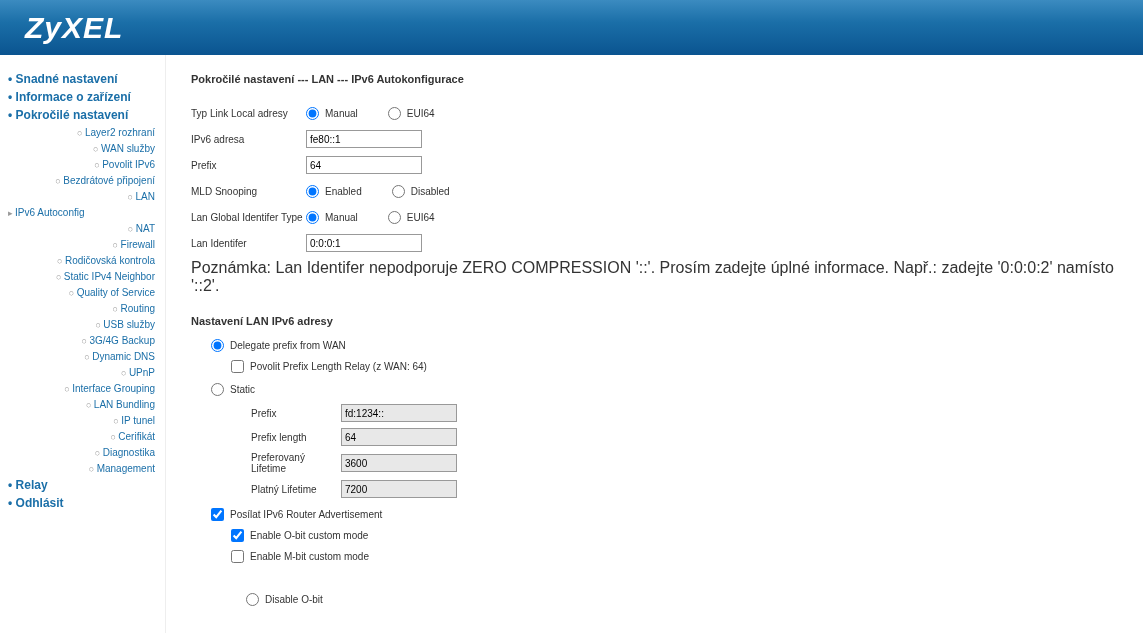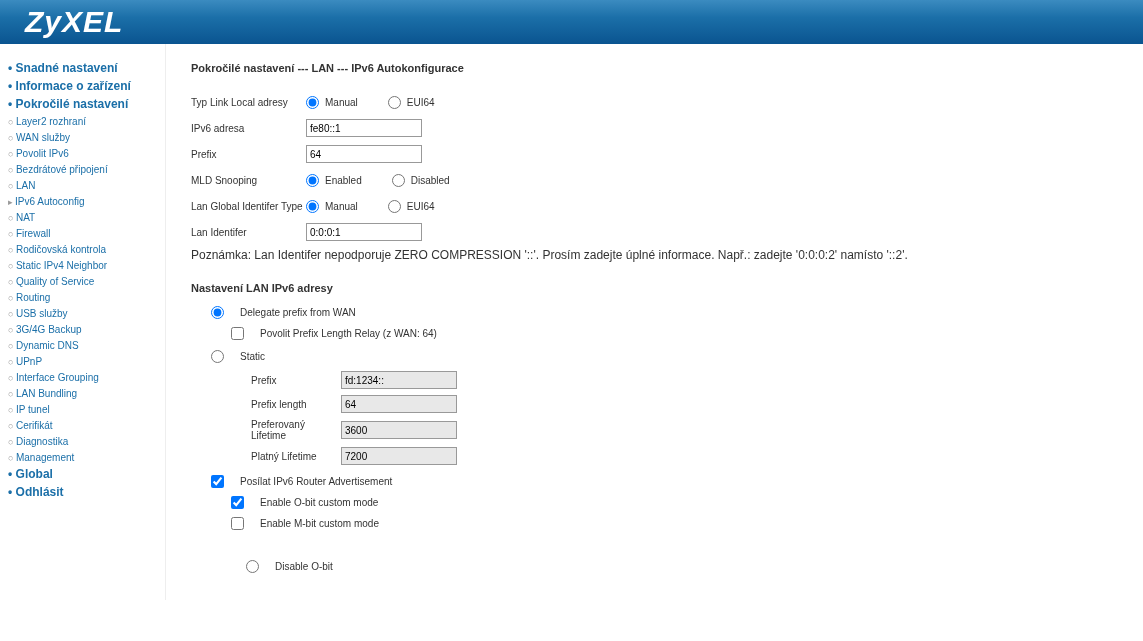--- a/index.html
+++ b/index.html
@@ -1,18 +1,18 @@
 <!DOCTYPE html>
 <html><head>
 <meta charset="utf-8">
 <style>
 * { box-sizing: border-box; margin: 0; padding: 0; }
 body { font-family: Verdana, Arial, sans-serif; font-size: 11px; background: #fff; }
 .header {
-  height: 44px;
+  height: 55px;
   background: linear-gradient(to bottom, #3b8bc0 0%, #1b6fa8 40%, #0a5490 100%);
   padding-left: 25px;
   display: flex;
   align-items: center;
 }
 .logo {
   font-family: Arial, sans-serif;
   font-size: 30px;
   font-weight: bold;
   font-style: italic;
@@ -23,21 +23,21 @@
 .sidebar {
   width: 165px;
   padding: 15px 10px 10px 8px;
   flex-shrink: 0;
 }
 .sidebar ul { list-style: none; }
 .sidebar li { padding: 2px 0; }
 .sidebar a { text-decoration: none; cursor: pointer; }
 .nav-top > a { color: #1b6fa8; font-weight: bold; font-size: 12px; }
 .nav-top > a::before { content: "• "; color: #1b6fa8; }
-.nav-sub { padding-left: 12px; }
+.nav-sub { padding-left: 12px; text-align: right; }
 .nav-sub > a { color: #1b6fa8; font-size: 10px; }
 .nav-sub > a::before { content: "○ "; color: #999; font-size: 9px; }
 .nav-sub-sub { padding-left: 24px; }
 .nav-sub-sub > a { color: #1b6fa8; font-size: 10px; text-align: right; }
 .nav-sub-sub > a::before { content: "▸ "; color: #999; font-size: 9px; }
 .main {
   flex: 1;
   padding: 18px 25px;
   font-size: 11px;
   color: #333;
@@ -53,27 +53,27 @@
 .radio-group { display: flex; align-items: center; gap: 6px; }
 .radio-group label { font-size: 10px; }
 input[type="text"] {
   font-size: 10px;
   padding: 1px 3px;
   border: 1px solid #999;
   height: 18px;
   width: 116px;
 }
 input[type="text"].ro { background: #e8e8e8; }
-.note { font-size: 12px; color: #333; margin-top: 4px; }
+.note { font-size: 16px; color: #333; margin-top: 4px; }
 .indent-1 { padding-left: 20px; }
 .indent-2 { padding-left: 40px; }
 .indent-3 { padding-left: 55px; }
 .nested-row { display: flex; align-items: center; margin-bottom: 6px; padding-left: 40px; }
 .nested-row .form-label { width: 90px; }
-.inline-check { display: flex; align-items: center; gap: 16px; margin-bottom: 8px; font-size: 10px; }
+.inline-check { display: flex; align-items: center; gap: 6px; margin-bottom: 8px; font-size: 10px; }
 .radio-block { margin-bottom: 10px; }
 </style>
 </head>
 <body>
 
 <div class="header">
   <span class="logo">ZyXEL</span>
 </div>
 
 <div class="container">
@@ -97,21 +97,21 @@
       <li class="nav-sub"><a>USB služby</a></li>
       <li class="nav-sub"><a>3G/4G Backup</a></li>
       <li class="nav-sub"><a>Dynamic DNS</a></li>
       <li class="nav-sub"><a>UPnP</a></li>
       <li class="nav-sub"><a>Interface Grouping</a></li>
       <li class="nav-sub"><a>LAN Bundling</a></li>
       <li class="nav-sub"><a>IP tunel</a></li>
       <li class="nav-sub"><a>Cerifikát</a></li>
       <li class="nav-sub"><a>Diagnostika</a></li>
       <li class="nav-sub"><a>Management</a></li>
-      <li class="nav-top"><a>Global</a></li>
+      <li class="nav-top"><a>Relay</a></li>
       <li class="nav-top"><a>Odhlásit</a></li>
     </ul>
   </nav>
 
   <div class="main">
     <div class="page-title">Pokročilé nastavení --- LAN --- IPv6 Autokonfigurace</div>
 
     <div class="form-row">
       <div class="form-label">Typ Link Local adresy</div>
       <div class="form-control">

